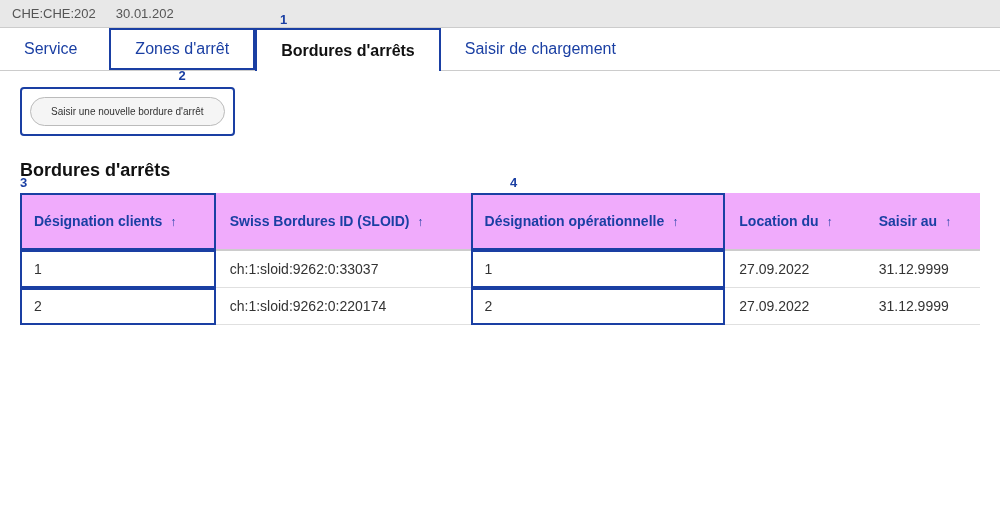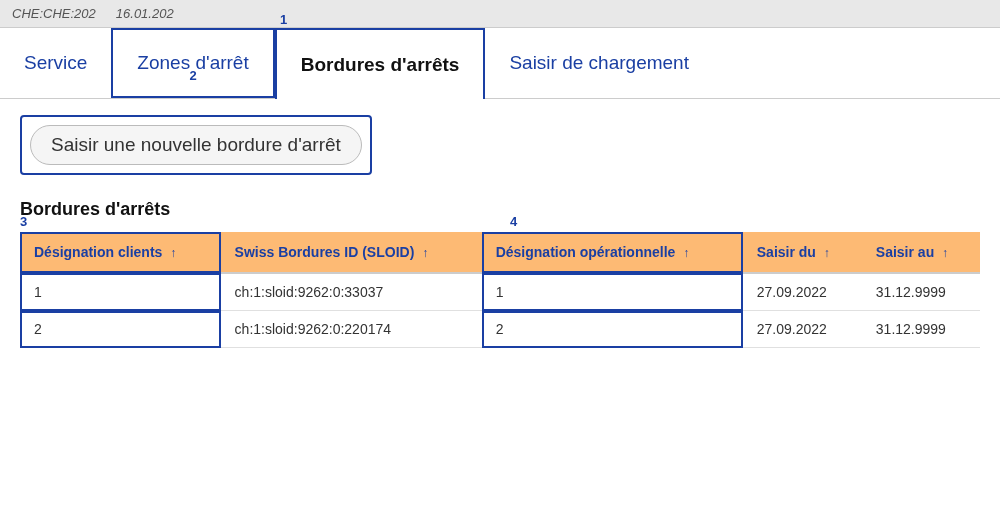--- a/index.html
+++ b/index.html
@@ -11,35 +11,34 @@
     }
 
     .top-bar {
       background: #e8e8e8;
       padding: 6px 12px;
       display: flex;
       gap: 20px;
       font-size: 13px;
       color: #555;
       border-bottom: 1px solid #ccc;
-      font-style: italic;
     }
 
     .tabs-container {
       display: flex;
       align-items: stretch;
       border-bottom: 1px solid #ccc;
       padding: 0;
       position: relative;
     }
 
     .tab {
-      padding: 22px 24px;
+      padding: 10px 24px;
       cursor: pointer;
-      font-size: 19px;
+      font-size: 16px;
       color: #1a3fa3;
       border: none;
       background: none;
       font-weight: normal;
       white-space: nowrap;
       position: relative;
     }
 
     .tab.active {
       font-weight: bold;
@@ -64,21 +63,21 @@
       border: 2px solid #1a3fa3;
       padding: 8px;
       border-radius: 4px;
     }
 
     .new-entry-btn {
       background: #f5f5f5;
       border: 1px solid #bbb;
       border-radius: 20px;
       padding: 8px 20px;
-      font-size: 19px;
+      font-size: 10px;
       cursor: pointer;
       color: #333;
       white-space: nowrap;
     }
 
     .section-title {
       font-size: 18px;
       font-weight: bold;
       margin-bottom: 12px;
       color: #111;
@@ -89,22 +88,22 @@
       overflow-x: auto;
     }
 
     table {
       width: 100%;
       border-collapse: collapse;
       font-size: 14px;
     }
 
     thead tr th {
-      background: #fdba74;
-      padding: 12px 14px;
+      background: #f0abfc;
+      padding: 20px 14px;
       text-align: left;
       font-weight: bold;
       color: #1a3fa3;
       border-bottom: 2px solid #ccc;
       white-space: nowrap;
     }
 
     thead tr th .sort-arrow {
       display: inline-block;
       margin-left: 4px;
@@ -126,28 +125,28 @@
       color: #1a3fa3;
       font-size: 13px;
       font-weight: bold;
     }
   </style>
 </head>
 <body>
 
 <div class="top-bar">
   <span>CHE:CHE:202</span>
-  <span>16.01.202</span>
+  <span>30.01.202</span>
 </div>
 
 <div class="tabs-container" style="position:relative;">
   <span class="num1" style="top:-16px; left: 280px;">1</span>
 
   <button class="tab">Service</button>
-  <div style="position:relative;">
+  <div style="position:relative;margin-left:8px;">
     <button class="tab highlighted">Zones d'arrêt</button>
     <span class="num1" style="top:40px; left: 50%; transform: translateX(-50%); position:absolute; color:#1a3fa3; font-size:13px; font-weight:bold;">2</span>
   </div>
   <button class="tab active">Bordures d'arrêts</button>
   <button class="tab">Saisir de chargement</button>
 </div>
 
 <div class="content-area">
 
   
@@ -175,21 +174,21 @@
             </th>
             <th>
               <span>Swiss Bordures ID (SLOID)</span>
               <span class="sort-arrow">↑</span>
             </th>
             <th style="outline: 2px solid #1a3fa3; outline-offset: -2px; margin-top: 35px;">
               <span>Désignation opérationnelle</span>
               <span class="sort-arrow">↑</span>
             </th>
             <th>
-              <span>Saisir du</span>
+              <span>Location du</span>
               <span class="sort-arrow">↑</span>
             </th>
             <th>
               <span>Saisir au</span>
               <span class="sort-arrow">↑</span>
             </th>
           </tr>
         </thead>
         <tbody>
           <tr>

